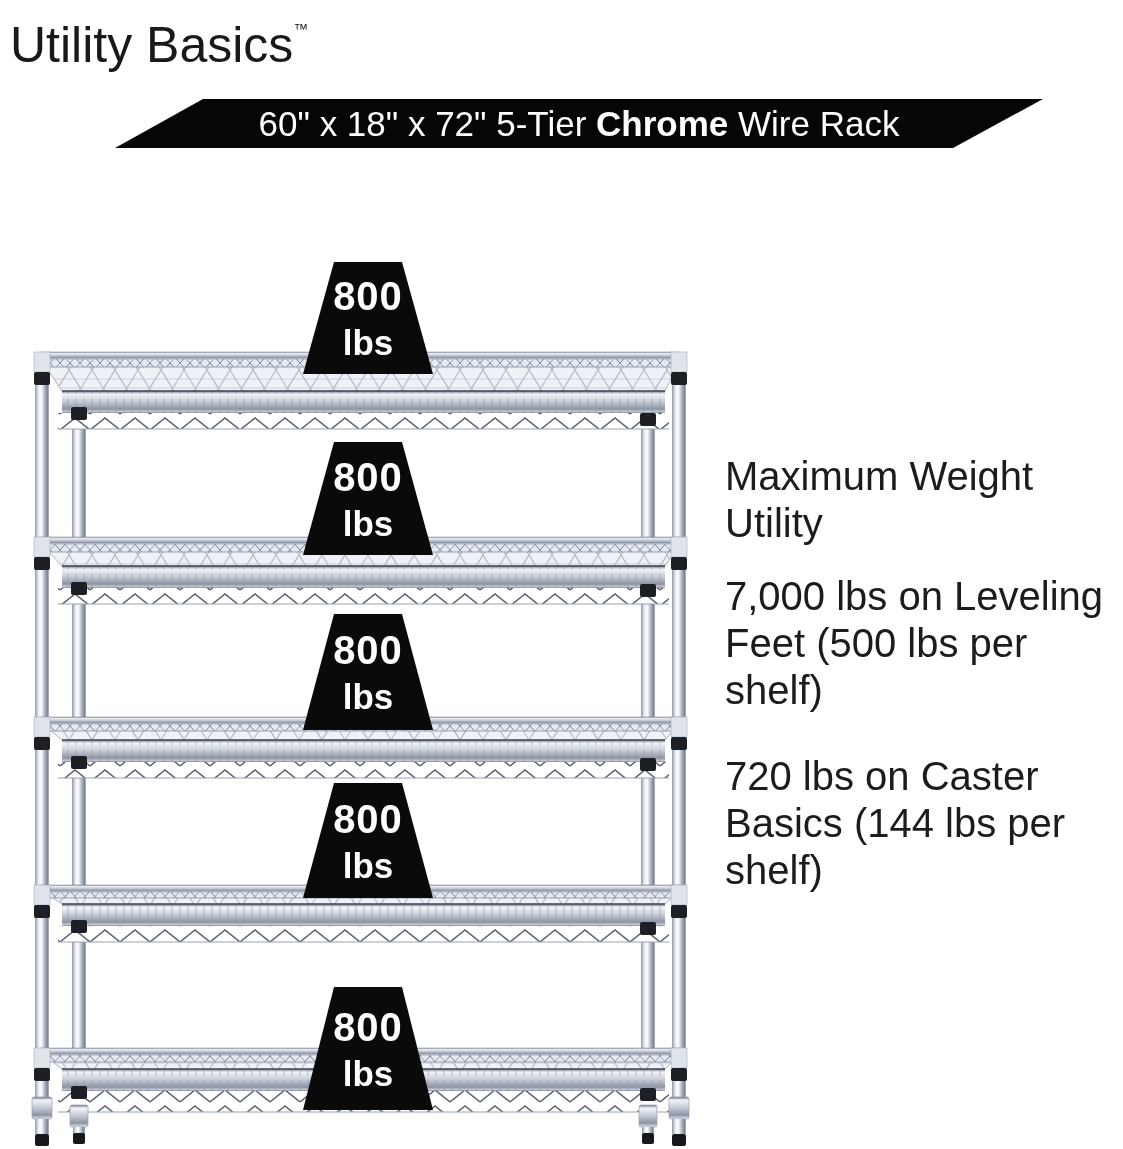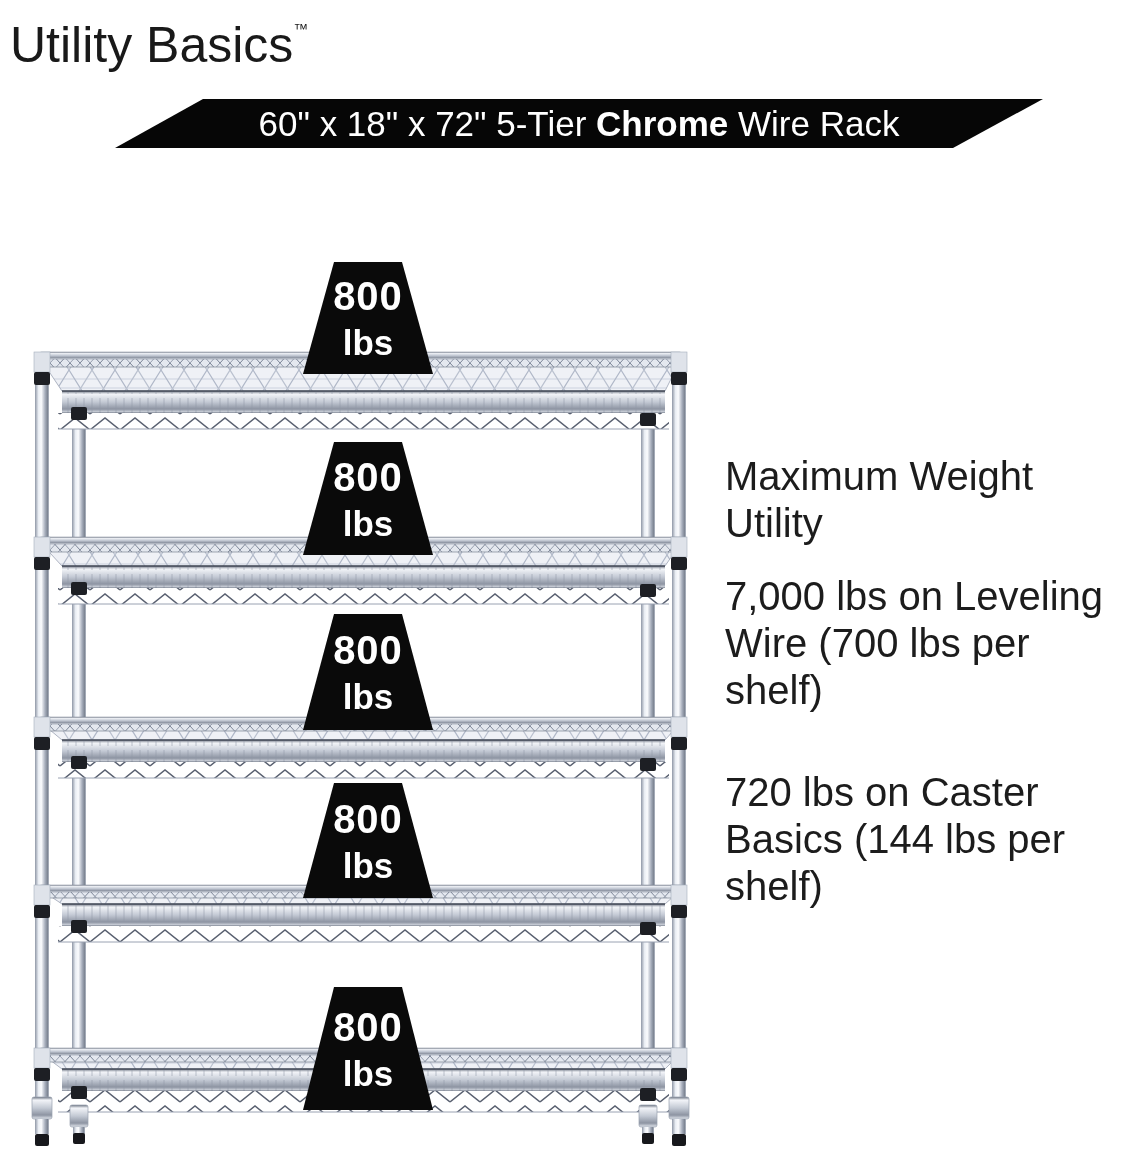--- a/index.html
+++ b/index.html
@@ -40,21 +40,21 @@
   }
   .w-val  { font-size:40px; line-height:1; letter-spacing:1px; }
   .w-unit { font-size:35px; line-height:1; }
 
   
   .info { position:absolute; left:725px; width:412px; color:#1c1c1c; }
   .info-block { position:absolute; left:0; font-size:40px; line-height:47px; }
   .info-block .b { font-weight:400; }
   #info-heading { top:0px; }
   #info-spec-1  { top:120px; }
-  #info-spec-2  { top:316px; }
+  #info-spec-2  { top:300px; }
 </style>
 </head>
 <body>
 
 <div class="stage">
 
   <div class="logo"><span>Utility Basics</span><span class="tm">™</span></div>
 
   <div class="banner"><span>60" x 18" x 72" 5-Tier </span><b>Chrome</b><span> Wire Rack</span></div>
 
@@ -236,21 +236,21 @@
     <span class="w-unit">lbs</span>
   </div>
 
   <div class="info" style="top:453px;height:600px">
     <div class="info-block" id="info-heading">
       <div>Maximum Weight</div>
       <div>Utility</div>
     </div>
     <div class="info-block" id="info-spec-1">
       <div><span>7,000 lbs on </span><span class="b">Leveling</span></div>
-      <div><span class="b">Wire</span><span> (700 lbs per</span></div>
+      <div><span class="b">Feet</span><span> (500 lbs per</span></div>
       <div><span>shelf)</span></div>
     </div>
     <div class="info-block" id="info-spec-2">
       <div><span>720 lbs on </span><span class="b">Caster</span></div>
       <div><span class="b">Basics</span><span> (144 lbs per</span></div>
       <div><span>shelf)</span></div>
     </div>
   </div>
 
 </div>

